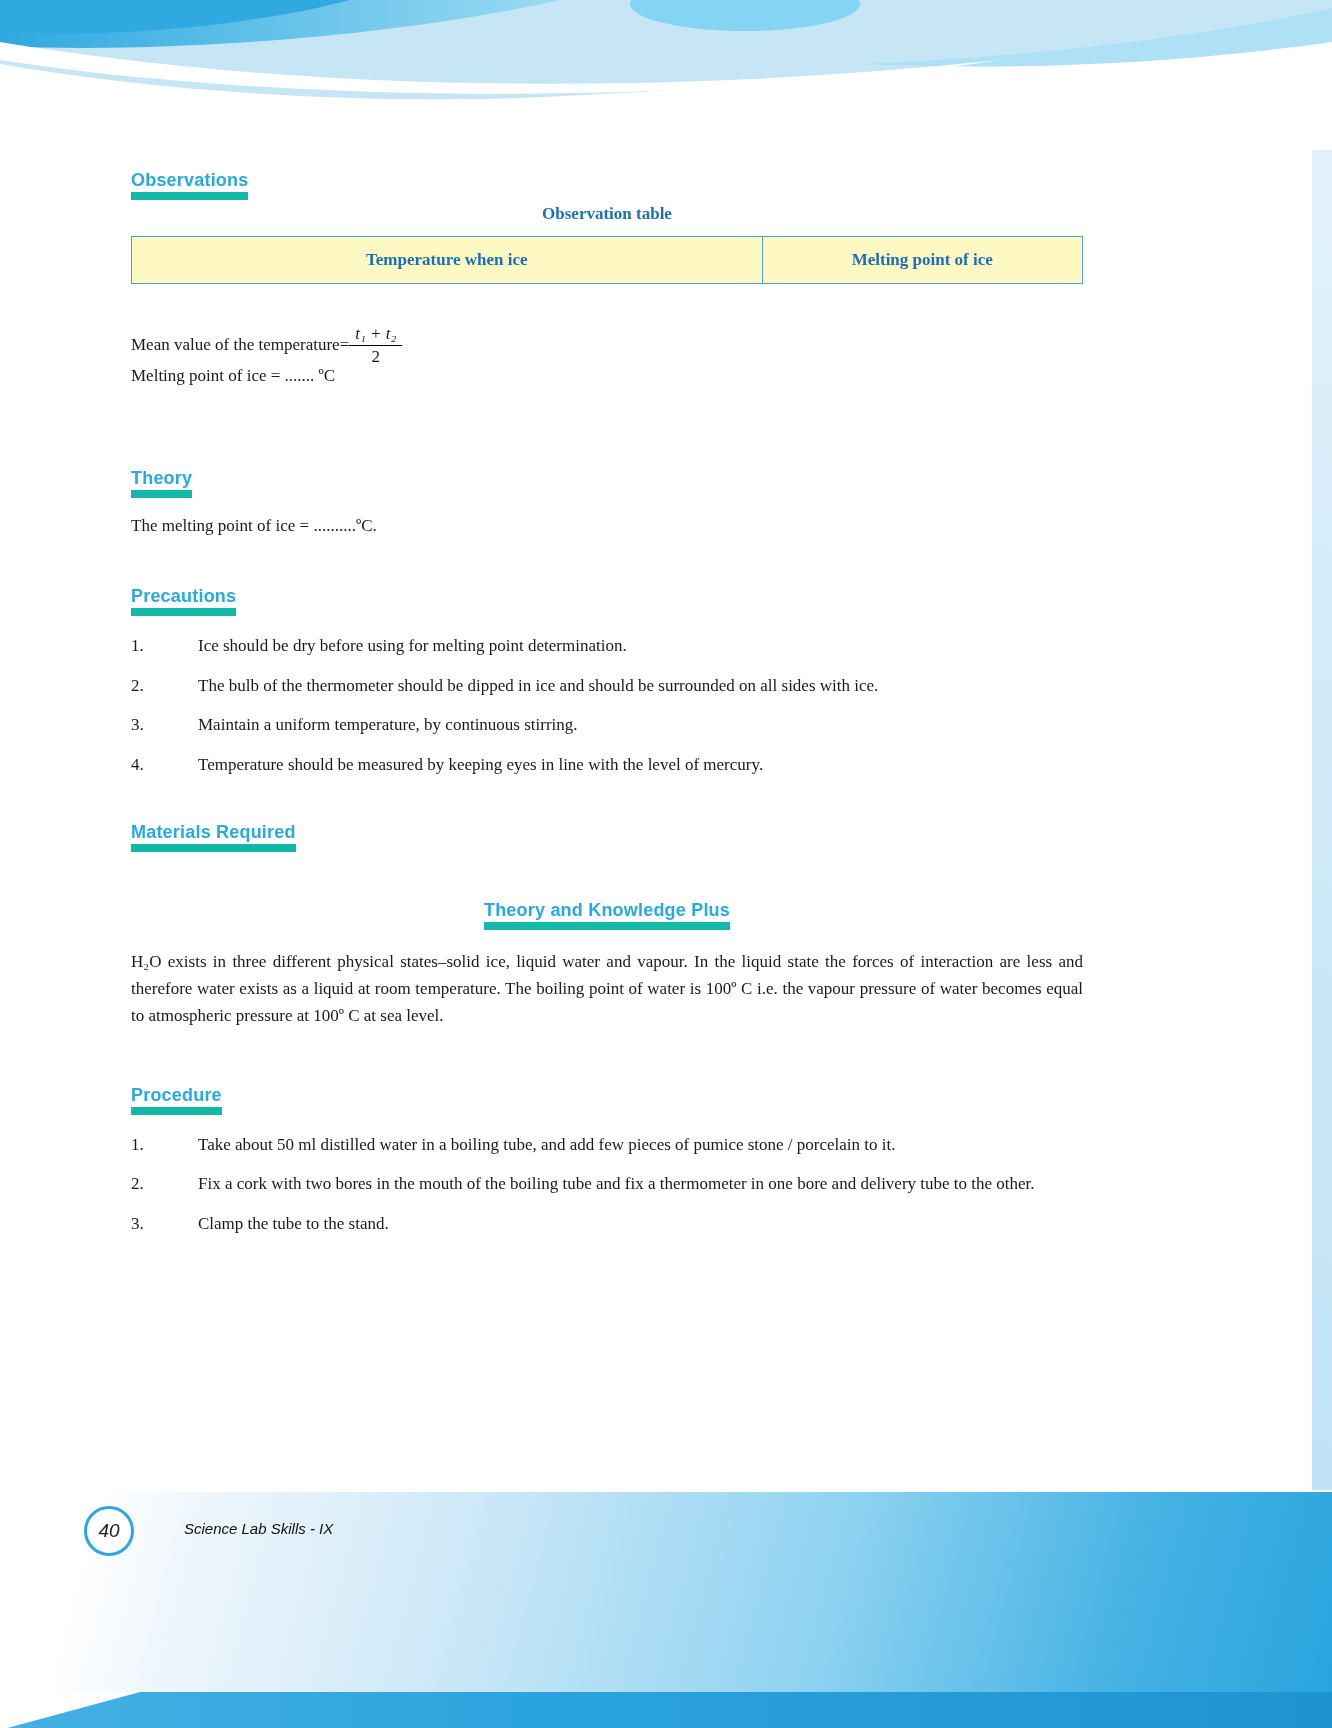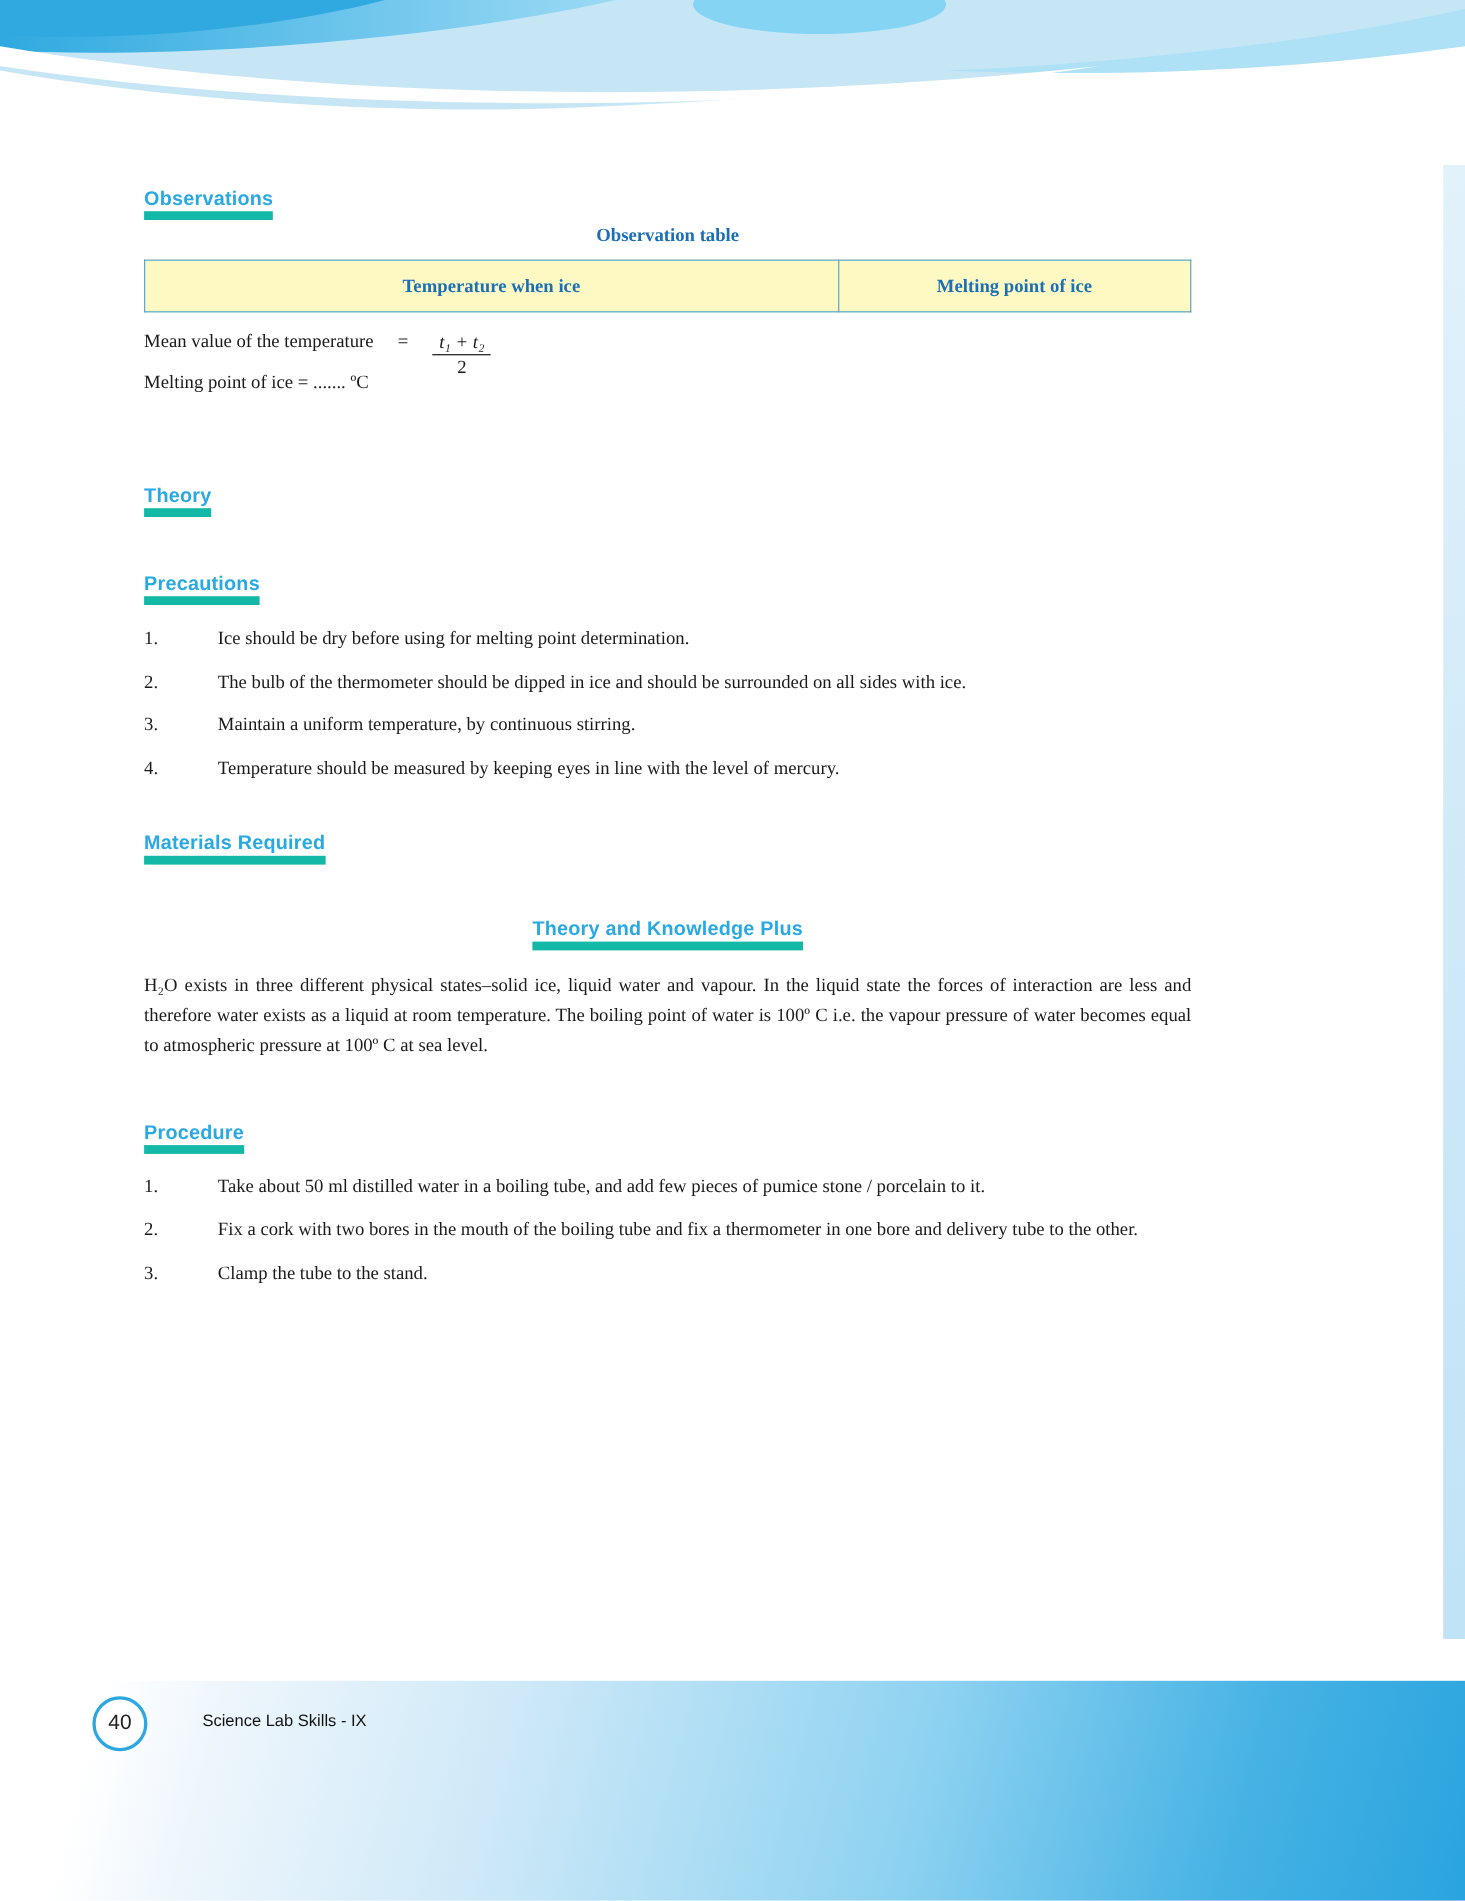--- a/index.html
+++ b/index.html
@@ -53,22 +53,22 @@
   .tsub-line { font-size: 15px; margin-top: 3px; }
 
   .frac {
     display: inline-block; text-align: center; vertical-align: middle;
     font-style: italic; font-size: 17px; line-height: 1.25;
   }
   .frac .num { display: block; border-bottom: 1.4px solid #000; padding: 0 6px 1px 6px; }
   .frac .den { display: block; font-style: normal; }
 
   .mean-row {
-    display: flex; align-items: flex-start; gap: 22px;
-    margin-top: 16px; font-size: 17px; height: 34px;
+    display: flex; align-items: center; 
+    margin-top: 44px; font-size: 17px; height: 34px;
   }
   .melting-line { font-size: 17px; margin-top: 4px; }
 
   .result-text { font-size: 17px; margin-top: 18px; }
 
   .num-list { margin-top: 18px; }
   .num-item { display: flex; margin-bottom: 15px; font-size: 17px; line-height: 1.45; }
   .num-item .li-num { width: 67px; flex: 0 0 67px; }
   .num-item .li-text { flex: 1; }
 
@@ -76,21 +76,21 @@
 
   .para { font-size: 17px; line-height: 27px; text-align: justify; margin-top: 18px; }
 
   .mt-result { margin-top: 82px; }
   .mt-precautions { margin-top: 50px; }
   .mt-materials { margin-top: 44px; }
   .mt-theory { margin-top: 48px; text-align: center; }
   .mt-procedure { margin-top: 56px; }
 
   
-  .footer { position: absolute; left: 0; bottom: 0; width: 1332px; height: 200px; }
+  .footer { position: absolute; left: 0; bottom: 0; width: 1332px; height: 236px; font-style: italic; }
   .footer-band {
     position: relative; width: 100%; height: 200px;
     background: linear-gradient(105deg,
       #ffffff 0%, #ffffff 7%, #eef6fc 15%, #cfe9f8 34%,
       #8ed2f1 62%, #45b2e4 84%, #2aa4de 100%);
   }
   .page-circle {
     position: absolute; left: 84px; top: 14px;
     width: 44px; height: 44px; border-radius: 50%;
     background: #ffffff; border: 3px solid #2da7e0;
@@ -162,20 +162,21 @@
       <span class="frac">
         <span class="num">t₁ + t₂</span>
         <span class="den">2</span>
       </span>
     </div>
     <div class="melting-line">Melting point of ice = ....... ºC</div>
 
     <div class="heading-row mt-result">
       <span class="sec-heading">Theory</span>
     </div>
+    <div class="result-text">The melting point of ice = ..........ºC.</div>
 
     <div class="heading-row mt-precautions">
       <span class="sec-heading">Precautions</span>
     </div>
     <div class="num-list">
       <div class="num-item">
         <span class="li-num">1.</span>
         <span class="li-text">Ice should be dry before using for melting point determination.</span>
       </div>
       <div class="num-item">

